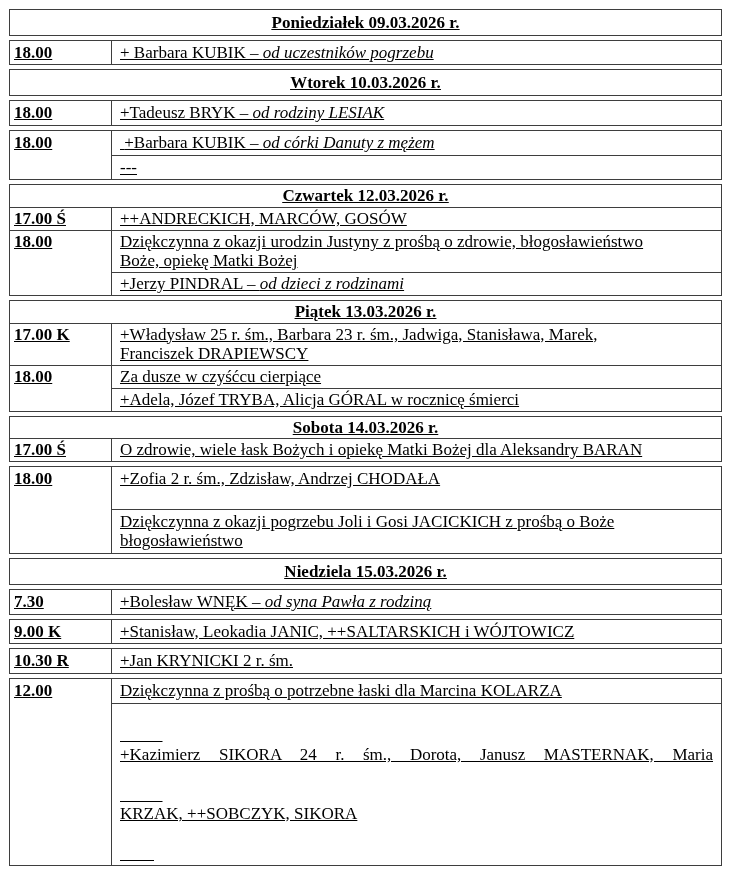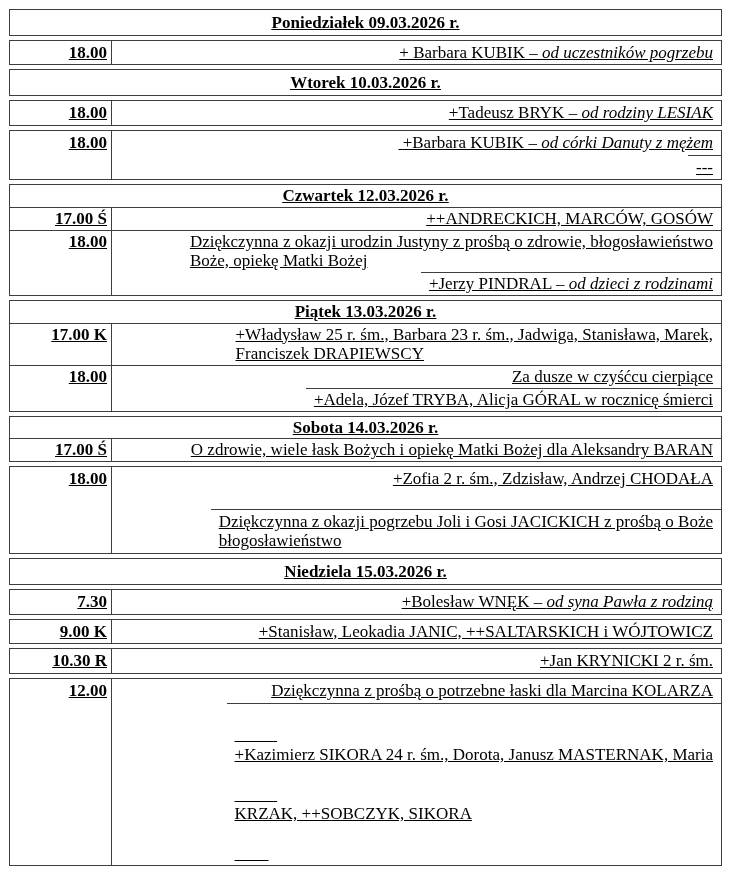--- a/index.html
+++ b/index.html
@@ -11,24 +11,24 @@
   }
   .page { padding: 9px; box-sizing: border-box; }
   .box { border: 1px solid #3e3e3e; margin-bottom: 4px; background: #ffffff; text-decoration: underline; }
   .hdr { text-align: center; font-weight: 700; padding: 3px 4px 2px; }
   .hdr > span { text-decoration: underline; }
   .row { display: flex; }
   .hdr + .row, .row + .row { border-top: 1px solid #3e3e3e; }
   .time {
     flex: 0 0 102px; box-sizing: border-box;
     border-right: 1px solid #3e3e3e;
-    text-align: right; font-weight: 700;
+    text-align: left; font-weight: 700;
     padding: 2px 4px 1px;
   }
-  .content { flex: 1 1 auto; min-width: 0; display: flex; flex-direction: column; align-items: flex-end; }
+  .content { flex: 1 1 auto; min-width: 0; display: flex; flex-direction: column; }
   .entry { padding: 2px 8px 2px; white-space: pre-wrap; }
   .entry + .entry { border-top: 1px solid #3e3e3e; }
   .entry i { font-style: italic; }
   .tight .hdr { padding: 1px 4px 1px; text-align: center; }
   .tight .time { padding: 1px 4px 0; }
   .tight .entry { padding: 1px 8px 1px; }
   .pb { padding-bottom: 20px; }
   .jl { text-align: justify; text-align-last: justify; }
 </style>
 </head>

